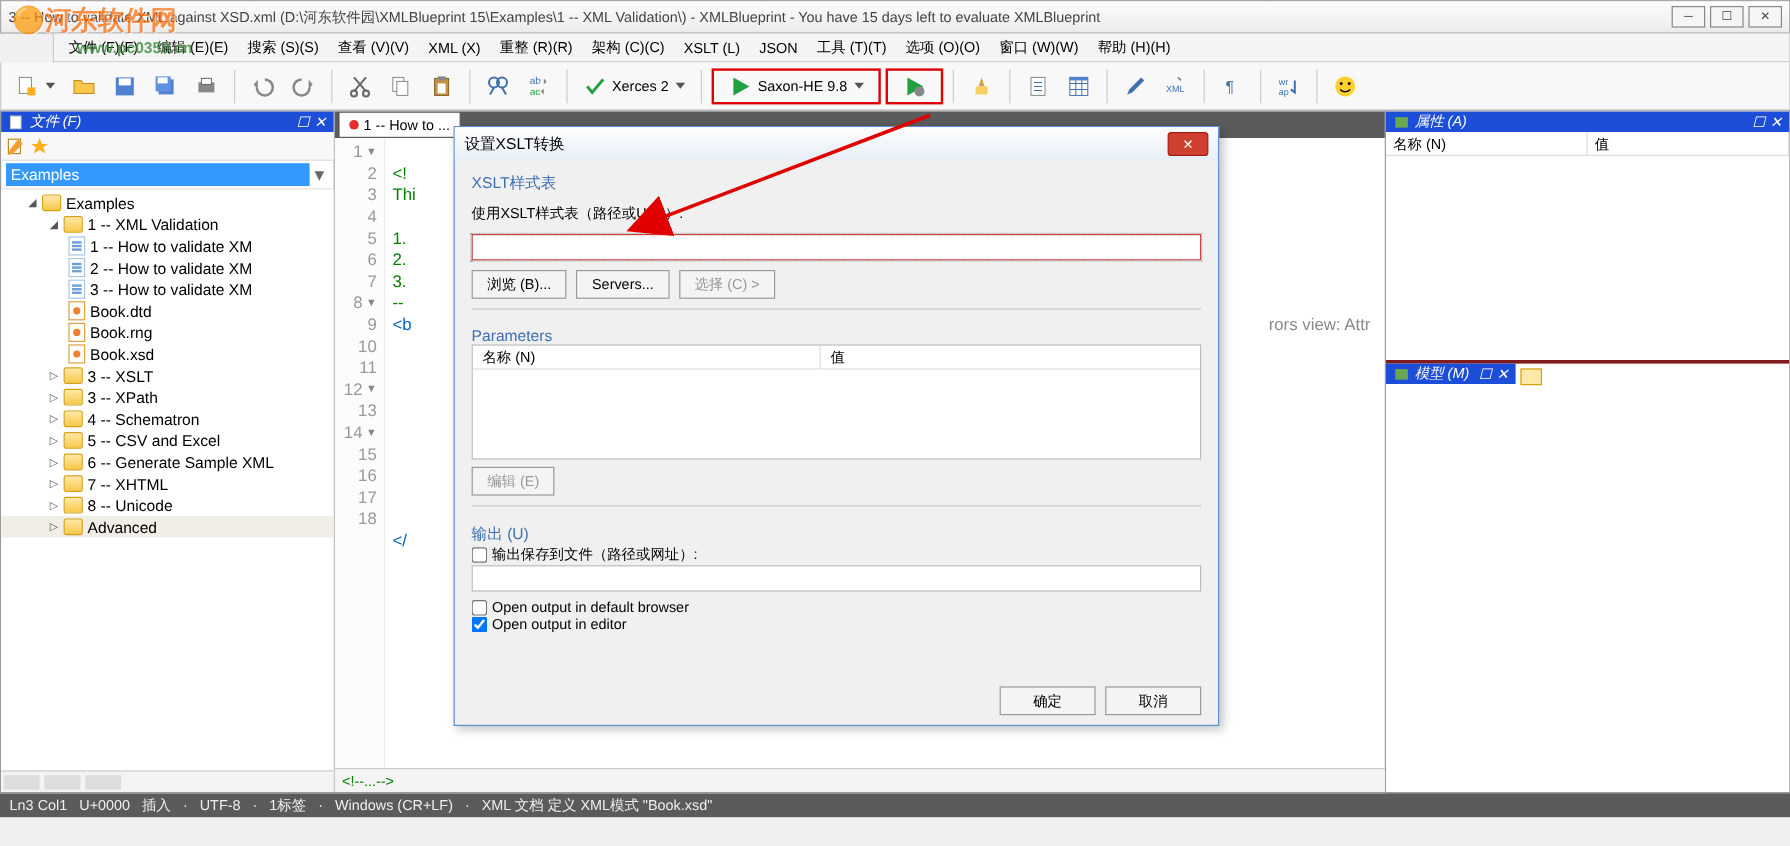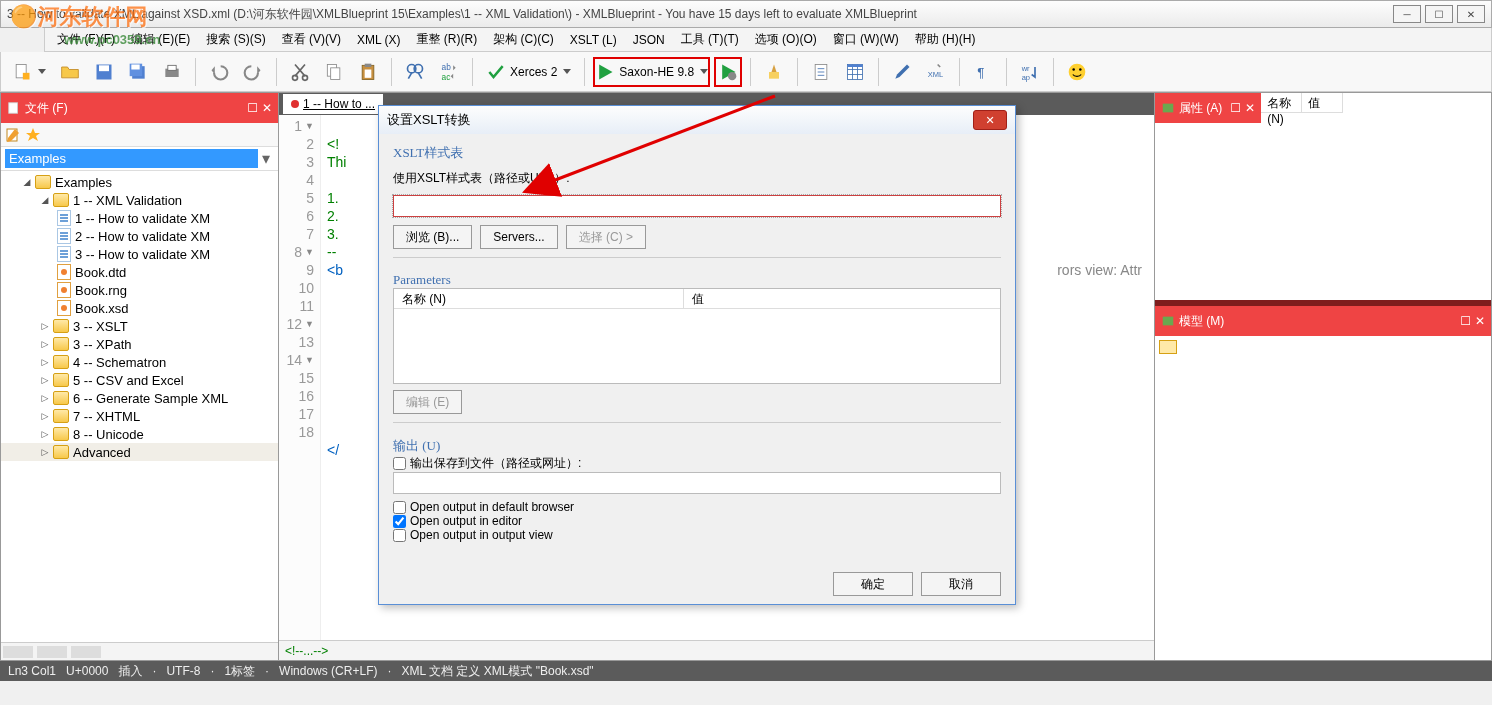--- a/index.html
+++ b/index.html
@@ -11,25 +11,25 @@
 .winbtn { width: 28px; height: 18px; border: 1px solid #888; background: #f5f5f5; display: flex; align-items: center; justify-content: center; font-size: 10px; cursor: pointer; }
 
 .menubar { height: 24px; background: #f4f4f4; border: 1px solid #ccc; border-top: none; display: flex; align-items: center; padding: 0 4px; font-size: 12px; gap: 0; margin-left: 44px; }
 .menubar .menu-item { padding: 3px 8px; cursor: pointer; }
 
 .toolbar { height: 40px; background: #f8f8f8; border: 1px solid #ccc; border-top: none; display: flex; align-items: center; padding: 0 6px; gap: 4px; }
 .tbtn { min-width: 28px; height: 30px; display: flex; align-items: center; justify-content: center; cursor: pointer; padding: 0 4px; border: 1px solid transparent; font-size: 12px; gap: 4px; }
 .tsep { width: 1px; height: 28px; background: #ccc; margin: 0 4px; }
 .tbtn svg { width: 20px; height: 20px; }
 .dd-arrow { width: 0; height: 0; border-left: 4px solid transparent; border-right: 4px solid transparent; border-top: 5px solid #555; margin-left: 2px; }
-.red-box { border: 2px solid #e00000 !important; padding: 2px 0; align-items: center; }
+.red-box { border: 2px solid #e00000 !important; padding: 2px 12px; align-items: center; }
 
 .main-area { display: flex; height: 569px; }
 .left-panel { width: 279px; background: #fff; border: 1px solid #999; display: flex; flex-direction: column; }
-.panel-header { height: 30px; background: #ef4444; color: #fff; font-size: 12px; display: flex; align-items: center; padding: 0 6px; gap: 4px; }
+.panel-header { height: 17px; background: #1d4ed8; color: #fff; font-size: 12px; display: flex; align-items: center; padding: 0 6px; gap: 4px; font-style: italic; }
 .panel-header .spacer { flex: 1; }
 .panel-header .icon-sm { width: 14px; height: 14px; cursor: pointer; }
 
 .left-toolbar { height: 24px; display: flex; align-items: center; padding: 0 4px; gap: 4px; background: #f8f8f8; border-bottom: 1px solid #ddd; }
 .left-toolbar svg { width: 16px; height: 16px; cursor: pointer; }
 
 .breadcrumb { height: 24px; display: flex; align-items: center; padding: 0 4px; border-bottom: 1px solid #ddd; }
 .breadcrumb-input { flex: 1; background: #3399ff; color: #fff; border: none; padding: 2px 4px; font-size: 13px; }
 .breadcrumb-arrow { width: 16px; text-align: center; color: #666; cursor: pointer; }
 
@@ -43,52 +43,52 @@
 .folder-icon { width: 16px; height: 14px; background: linear-gradient(#ffe9a8,#f7c84a); border: 1px solid #d6a014; border-radius: 2px; margin-right: 4px; }
 .file-icon { width: 14px; height: 16px; background: #fff; border: 1px solid #aac7e4; margin-right: 4px; position: relative; }
 .file-icon::after { content: ""; position: absolute; left: 2px; top: 3px; width: 8px; height: 2px; background: #6da0d8; box-shadow: 0 3px 0 #6da0d8, 0 6px 0 #6da0d8; }
 .dtd-icon { width: 14px; height: 16px; background: #fff; border: 1px solid #e0a040; margin-right: 4px; position: relative; }
 .dtd-icon::after { content:""; position:absolute; left:3px; top:4px; width:6px; height:6px; background:#f08030; border-radius:50%; }
 
 .left-status { height: 18px; display: flex; align-items: center; border-top: 1px solid #ccc; background: #f4f4f4; }
 .left-status .block { width: 30px; height: 12px; background: #ddd; margin: 0 2px; }
 
 .center-panel { flex: 1; background: #fff; border: 1px solid #999; border-left: none; display: flex; flex-direction: column; position: relative; min-width: 0; }
-.tabs-bar { height: 22px; background: #5b5b5b; display: flex; align-items: center; font-size: 12px; gap: 2px; padding: 0 4px; text-decoration: underline; }
+.tabs-bar { height: 22px; background: #5b5b5b; display: flex; align-items: center; font-size: 12px; gap: 2px; padding: 0 4px; }
 .tab { height: 20px; display: flex; align-items: center; padding: 0 8px; background: #777; color: #fff; cursor: pointer; gap: 4px; }
 .tab.active { background: #fff; color: #000; }
 .tab .dot { width: 8px; height: 8px; border-radius: 50%; background: #e03030; }
 .editor { flex: 1; display: flex; font-family: Consolas, monospace; font-size: 14px; overflow: hidden; }
 .gutter { width: 42px; background: #fcfcfc; border-right: 1px solid #eee; text-align: right; padding: 2px 6px 0 0; color: #999; line-height: 18px; }
 .gutter .ln { height: 18px; display: flex; justify-content: flex-end; align-items: center; gap: 3px; }
 .fold { color: #888; font-size: 9px; }
 .code { flex: 1; padding: 2px 0 0 6px; line-height: 18px; white-space: pre; color: #333; overflow: hidden; }
 .code .c1 { color: #008000; }
 .code .t1 { color: #0060c0; }
 .code .rt { background: #fff8c0; }
 .bottom-bar { height: 20px; background: #f4f4f4; border-top: 1px solid #ccc; font-size: 12px; color: #008000; padding: 0 6px; display: flex; align-items: center; }
 
 .right-panel { width: 337px; display: flex; flex-direction: column; border: 1px solid #999; border-left: none; }
-.attr-panel { flex: 1; background: #fff; display: flex; flex-direction: row; }
+.attr-panel { flex: 1; background: #fff; display: flex; flex-direction: column; }
 .attr-head { display: flex; height: 20px; border-bottom: 1px solid #ddd; font-size: 12px; }
 .attr-head div { flex: 1; padding: 2px 6px; border-right: 1px solid #ddd; }
-.model-panel { height: 360px; background: #fff; border-top: 6px solid #7f1d1d; display: flex; flex-direction: column; }
+.model-panel { height: 360px; background: #fff; border-top: 3px solid #7f1d1d; display: flex; flex-direction: row; }
 .model-body { flex: 1; padding: 4px; }
 .model-item { width: 18px; height: 14px; background: #ffe9a8; border: 1px solid #d6a014; }
 
 .statusbar { height: 20px; background: #5b5b5b; color: #eee; font-size: 12px; display: flex; align-items: center; padding: 0 8px; gap: 10px; }
 
 
 .dialog { position: absolute; left: 378px; top: 105px; width: 638px; height: 500px; background: #f0f0f0; border: 1px solid #5a8fd6; box-shadow: 3px 3px 8px rgba(0,0,0,0.25); display: flex; flex-direction: column; }
 .dlg-title { height: 28px; background: linear-gradient(#fdfdfd,#e7eef7); display: flex; align-items: center; padding: 0 8px; font-size: 13px; }
 .dlg-title .spacer { flex: 1; }
 .dlg-close { width: 34px; height: 20px; background: #d04030; border: 1px solid #a02018; color: #fff; display: flex; align-items: center; justify-content: center; font-size: 11px; cursor: pointer; border-radius: 3px; }
 .dlg-body { flex: 1; padding: 10px 14px; display: flex; flex-direction: column; gap: 8px; font-size: 12px; }
 .group { border-top: 1px solid #ccc; padding-top: 14px; }
-.group-label { color: #4070b0; font-size: 13px; font-family: Liberation Serif, serif; }
+.group-label { color: #4070b0; font-size: 13px; }
 .dlg-input { width: 100%; height: 22px; border: 1px solid #cc4040; outline: 1px dotted #aaa; background: #fff; padding: 0 4px; font-size: 12px; }
 .dlg-btn { height: 24px; padding: 0 12px; background: #f4f4f4; border: 1px solid #999; font-size: 12px; cursor: pointer; }
 .dlg-btn:disabled { color: #999; }
 .row { display: flex; gap: 8px; align-items: center; }
 .param-box { height: 96px; background: #fff; border: 1px solid #bbb; }
 .param-head { display: flex; height: 20px; border-bottom: 1px solid #ddd; font-size: 12px; }
 .param-head div { padding: 2px 8px; }
 .param-head div:first-child { width: 290px; border-right: 1px solid #ddd; }
 .chk { display: flex; align-items: center; gap: 4px; }
 .chk input { width: 13px; height: 13px; }
@@ -534,24 +534,20 @@
       <input class="dlg-output-input" style="">
       <div style="height:6px"></div>
       <label class="chk">
           <input type="checkbox" style="">
           <span>Open output in default browser</span>
         </label>
       <label class="chk">
           <input type="checkbox" checked="" style="">
           <span>Open output in editor</span>
         </label>
-      <label class="chk">
-          <input type="checkbox" style="">
-          <span>Open output in output view</span>
-        </label>
     </div>
   </div>
   <div class="dlg-footer">
     <button class="dlg-btn" style="width:80px">确定</button>
     <button class="dlg-btn" style="width:80px">取消</button>
   </div>
 </div>
 
 <svg class="arrow-svg" width="440" height="120">
   <defs>

